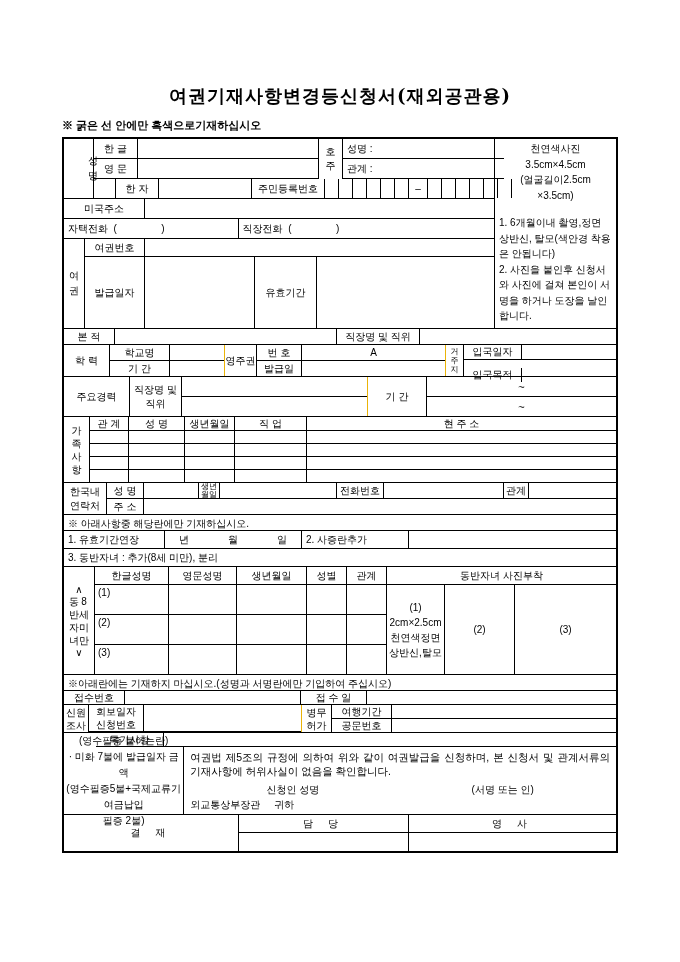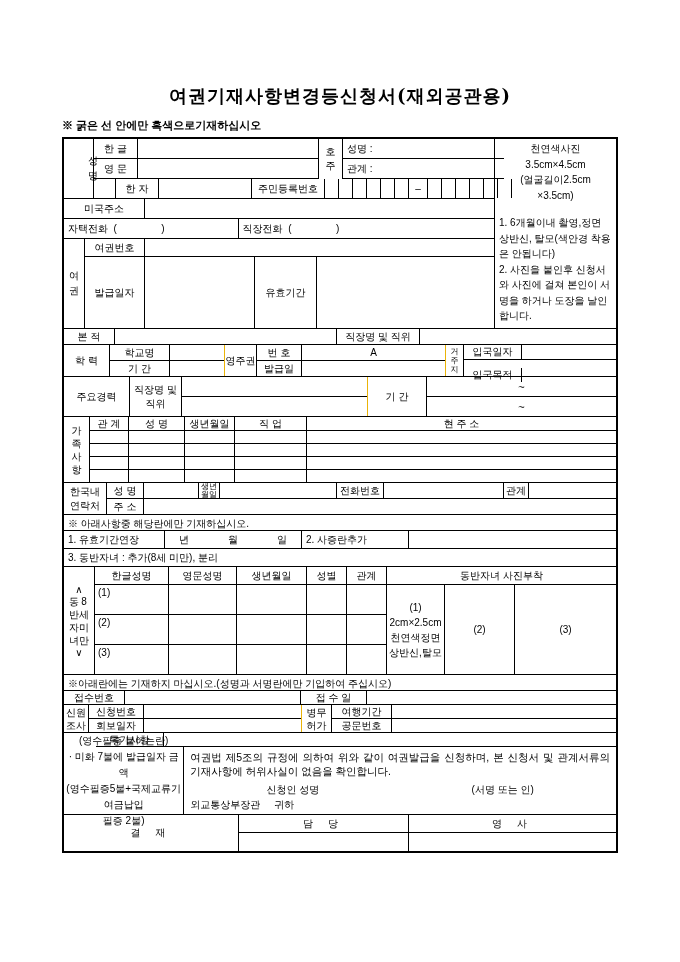--- a/index.html
+++ b/index.html
@@ -343,26 +343,26 @@
       <div class="br" style="width:176px;"></div>
       <div class="c br" style="width:66px;">접 수 일</div>
       <div class="grow"></div>
     </div>
 
     <div class="f section" style="height:28px;">
       <div class="c br sm" style="width:25px;">
           <div class="wrap" style="text-align:center;line-height:1.3;">신원 조사</div>
         </div>
       <div class="fc" style="width:212px;">
+        <div class="f" style="height:13px;">
+          <div class="c br sm" style="width:55px;">회보일자</div>
+          <div class="grow"></div>
+        </div>
         <div class="f bb" style="height:14px;">
           <div class="c br sm" style="width:55px;">신청번호</div>
-          <div class="grow"></div>
-        </div>
-        <div class="f" style="height:13px;">
-          <div class="c br sm" style="width:55px;">회보일자</div>
           <div class="grow"></div>
         </div>
       </div>
       <div class="c br bl sm" style="width:31px;">
           <div class="wrap" style="text-align:center;line-height:1.3;">병무 허가</div>
         </div>
       <div class="fc grow">
         <div class="f bb" style="height:14px;">
           <div class="c br sm" style="width:60px;">여행기간</div>
           <div class="grow"></div>

